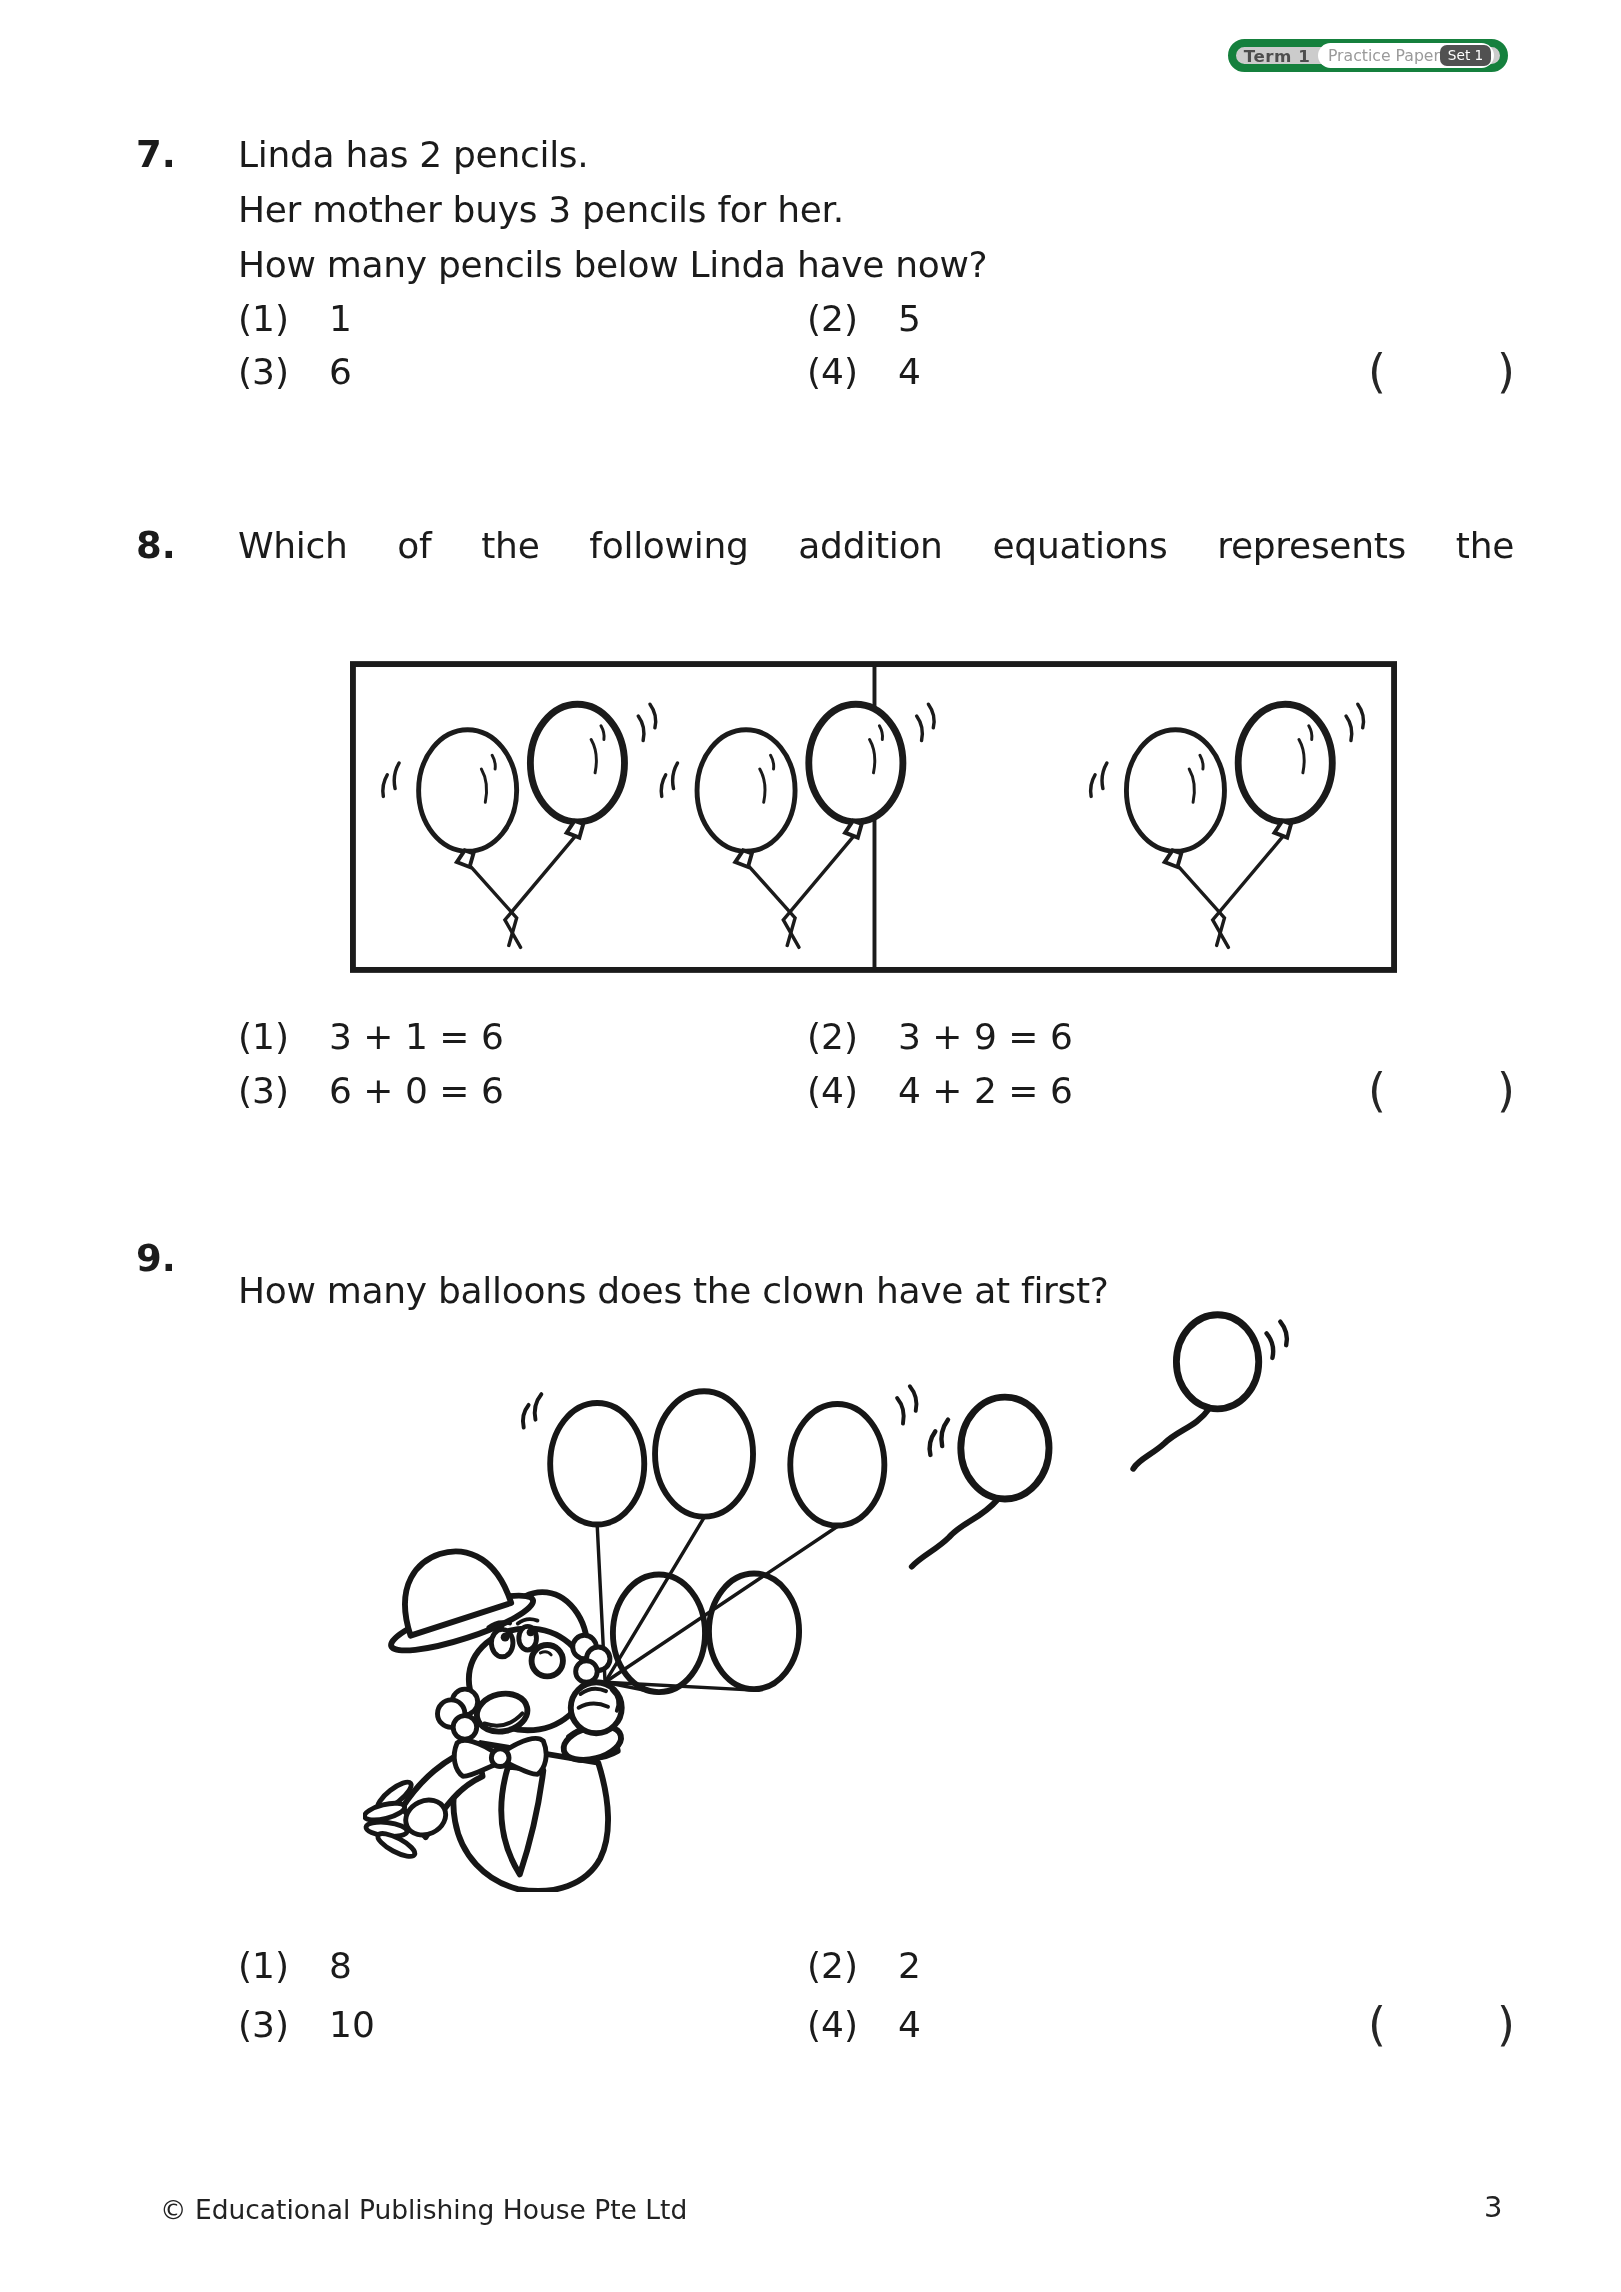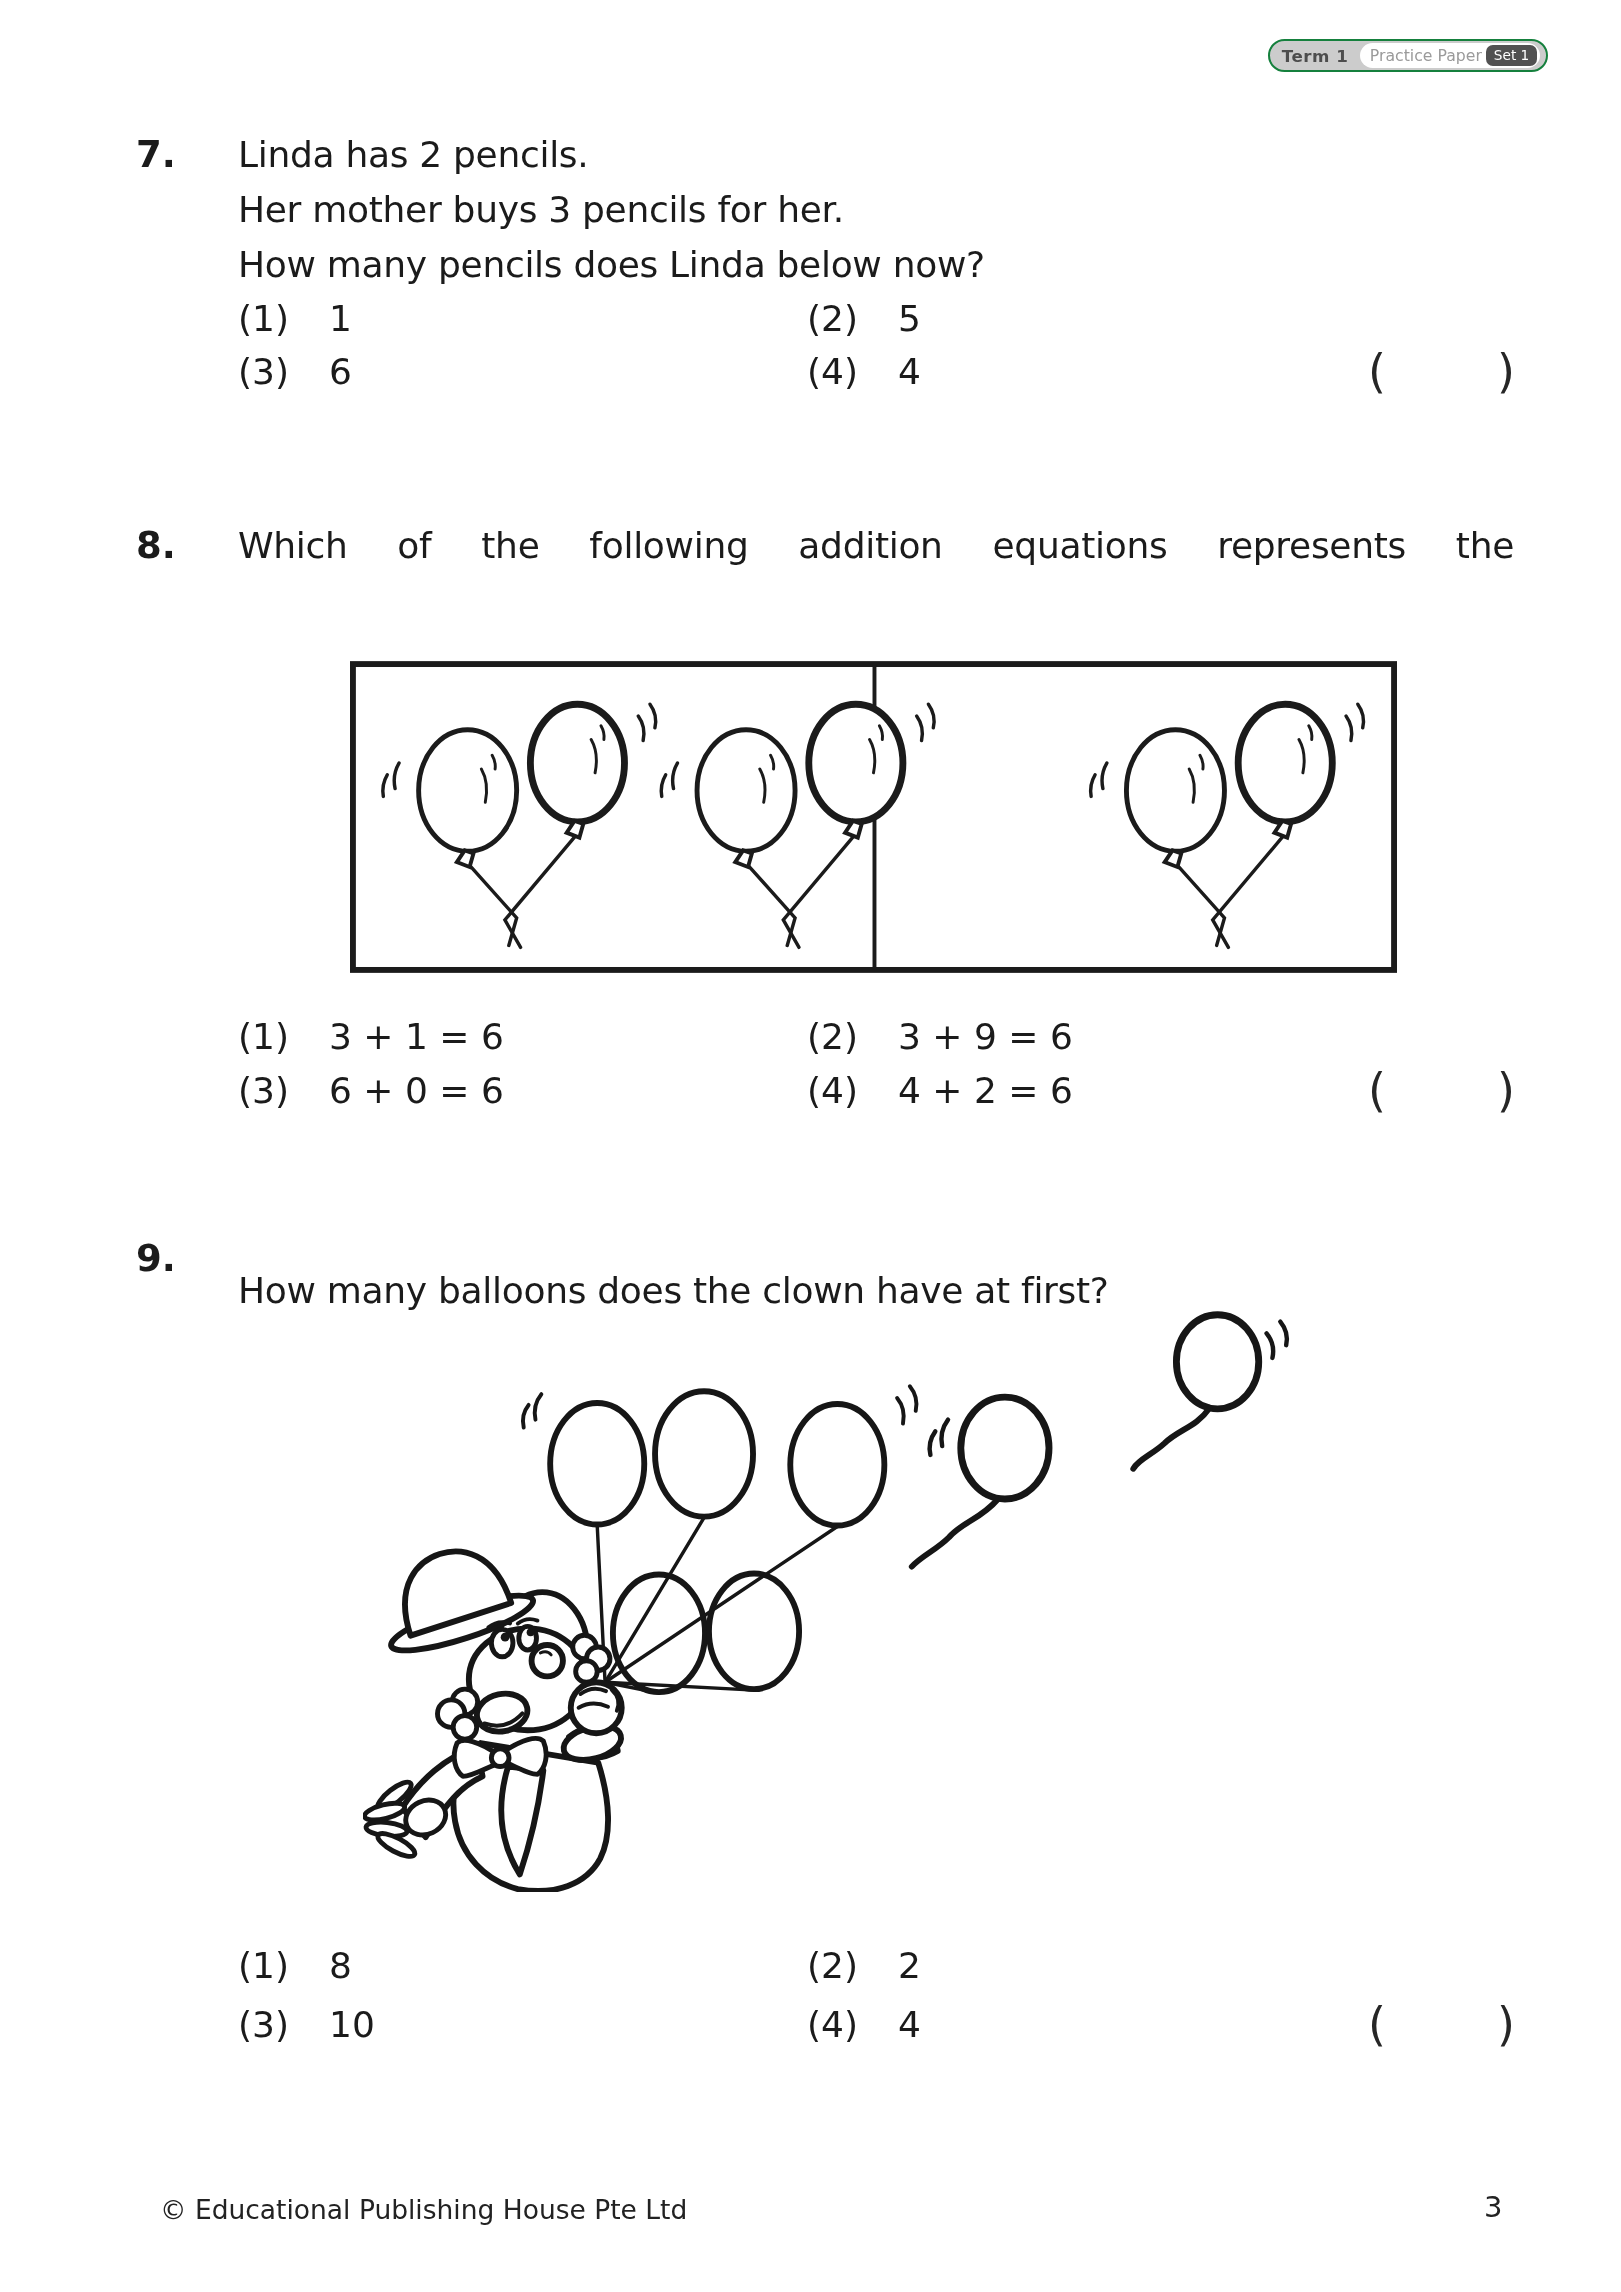--- a/index.html
+++ b/index.html
@@ -6,23 +6,23 @@
   .page{
     position:relative;
     width:1621px;height:2293px;
     background:#ffffff;
     font-family:"DejaVu Sans", sans-serif;
     color:#1b1b1b;
     overflow:hidden;
   }
   
   .badge{
-    position:absolute;left:1268px;top:39px;
+    position:absolute;left:1228px;top:39px;
     height:33px;width:280px;
-    background:#cccccc;border:2px solid #15803d;
+    background:#cccccc;border:8px solid #15803d;
     border-radius:18.6px;
     display:flex;align-items:center;
     box-sizing:border-box;
   }
   .badge .term{
     width:90px;text-align:center;
     font-size:16.7px;font-weight:bold;color:#4d4d4d;
     letter-spacing:0.5px;
   }
   .badge .inner{
@@ -88,21 +88,21 @@
     <span class="inner">
       <span class="paper">Practice Paper</span>
       <span class="chip">Set 1</span>
     </span>
   </div>
 
   <div class="qnum" style="top:127px;">7.</div>
   <div class="qtext" style="top:127px;">
     <div class="qline">Linda has 2 pencils.</div>
     <div class="qline">Her mother buys 3 pencils for her.</div>
-    <div class="qline">How many pencils does Linda below now?</div>
+    <div class="qline">How many pencils below Linda have now?</div>
   </div>
   <div class="opt-row" style="top:291px;">
     <span class="opt-label-1">(1)</span>
     <span class="opt-value-1">1</span>
     <span class="opt-label-2">(2)</span>
     <span class="opt-value-2">5</span>
   </div>
   <div class="opt-row" style="top:344px;">
     <span class="opt-label-1">(3)</span>
     <span class="opt-value-1">6</span>

